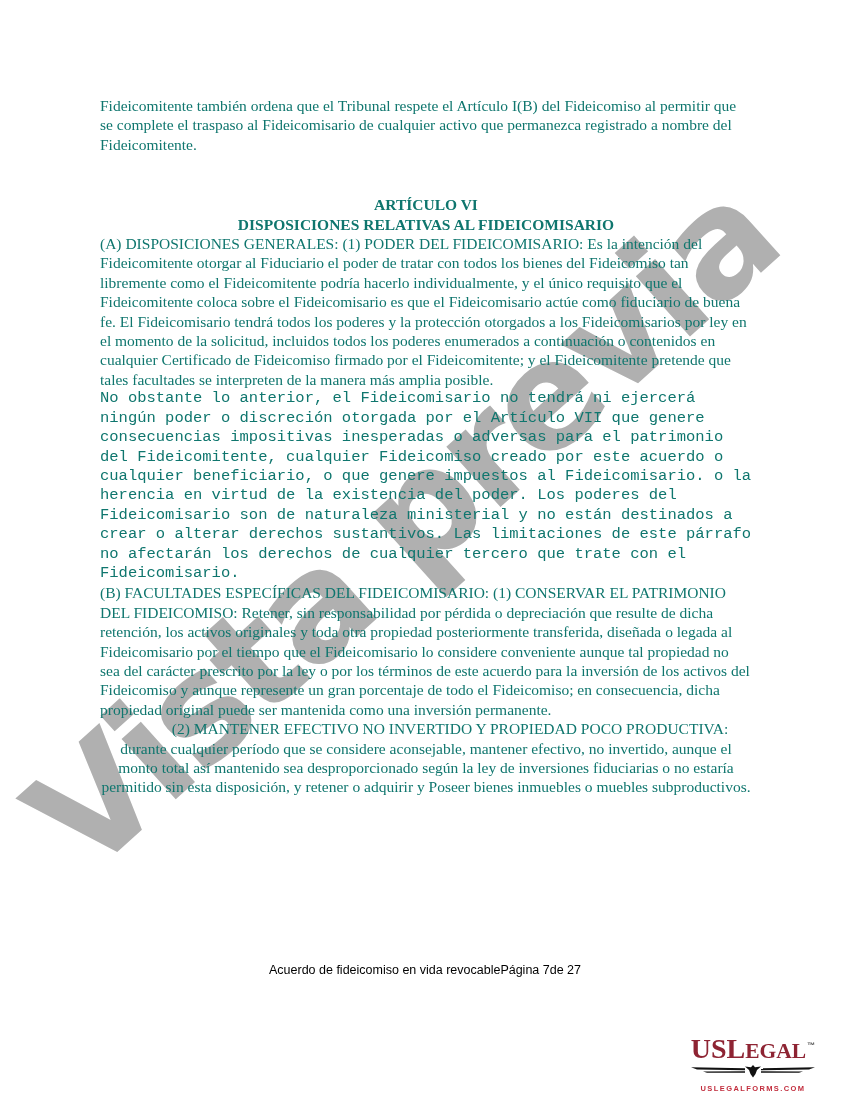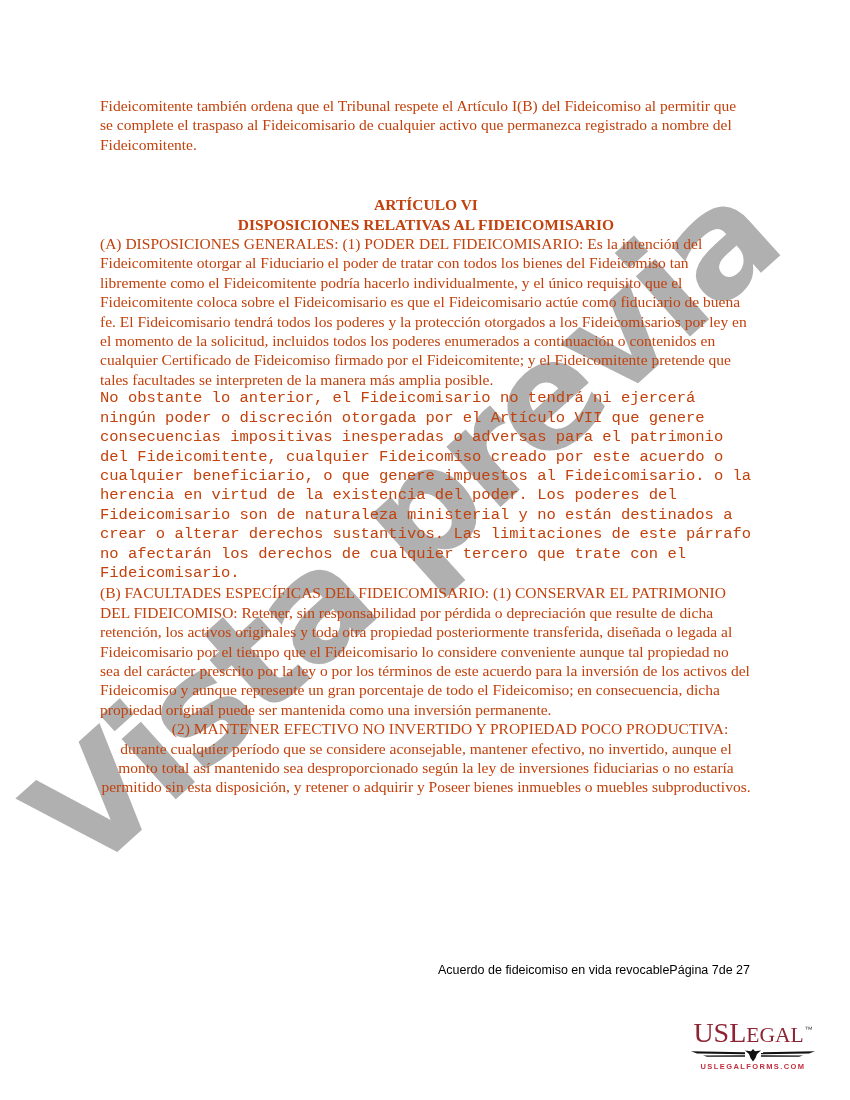--- a/index.html
+++ b/index.html
@@ -27,73 +27,74 @@
     user-select: none;
   }
 
   .content {
     position: absolute;
     left: 100px; top: 96px;
     width: 652px;
     z-index: 1;
     font-size: 15.5px;
     line-height: 19.4px;
-    color: #c2410c;
+    color: #0f766e;
   }
   .content p { margin: 0; }
   .p-first { margin: 0; }
   .heading {
     margin-top: 41px;
     text-align: center;
     font-weight: bold;
   }
   .p-intro { margin-top: 19px; text-indent: 48px; }
   .p-a { margin-top: 34px; }
   .p-b { margin-top: 19px; font-family: Liberation Mono, monospace; }
   .p-c { margin-top: 19px; }
   .p-d { margin-top: 19px; text-indent: 48px; text-align: center; }
   .b { font-weight: normal; }
 
   .footer {
     position: absolute;
     left: 100px; right: 100px; top: 963px;
     display: flex;
-    justify-content: flex-end;
+    justify-content: center;
     font-family: "Liberation Sans", sans-serif;
     font-size: 12.5px;
     color: #000;
     z-index: 1;
   }
 
   .logo {
     position: absolute;
     right: 30px; top: 1019px;
     width: 134px;
     text-align: center;
     z-index: 1;
   }
   .logo-word {
     font-family: "Liberation Serif", serif;
-    font-weight: normal;
+    font-weight: bold;
     font-size: 28px;
     line-height: 1;
     color: #8e2433;
     white-space: nowrap;
+    margin-top: 16px;
   }
   .logo-word .small { font-size: 21.5px; }
   .logo-word .tm {
     font-size: 8px;
     color: #4a4a4a;
     vertical-align: super;
     margin-left: 1px;
     font-family: "Liberation Sans", sans-serif;
   }
   .logo-eagle { margin-top: 1px; height: 13px; }
   .logo-site {
-    margin-top: 1px;
+    margin-top: 7px;
     font-family: "Liberation Sans", sans-serif;
     font-weight: bold;
     font-size: 7.5px;
     letter-spacing: 1.4px;
     color: #c22e3e;
     white-space: nowrap;
   }
 </style>
 </head>
 <body>

